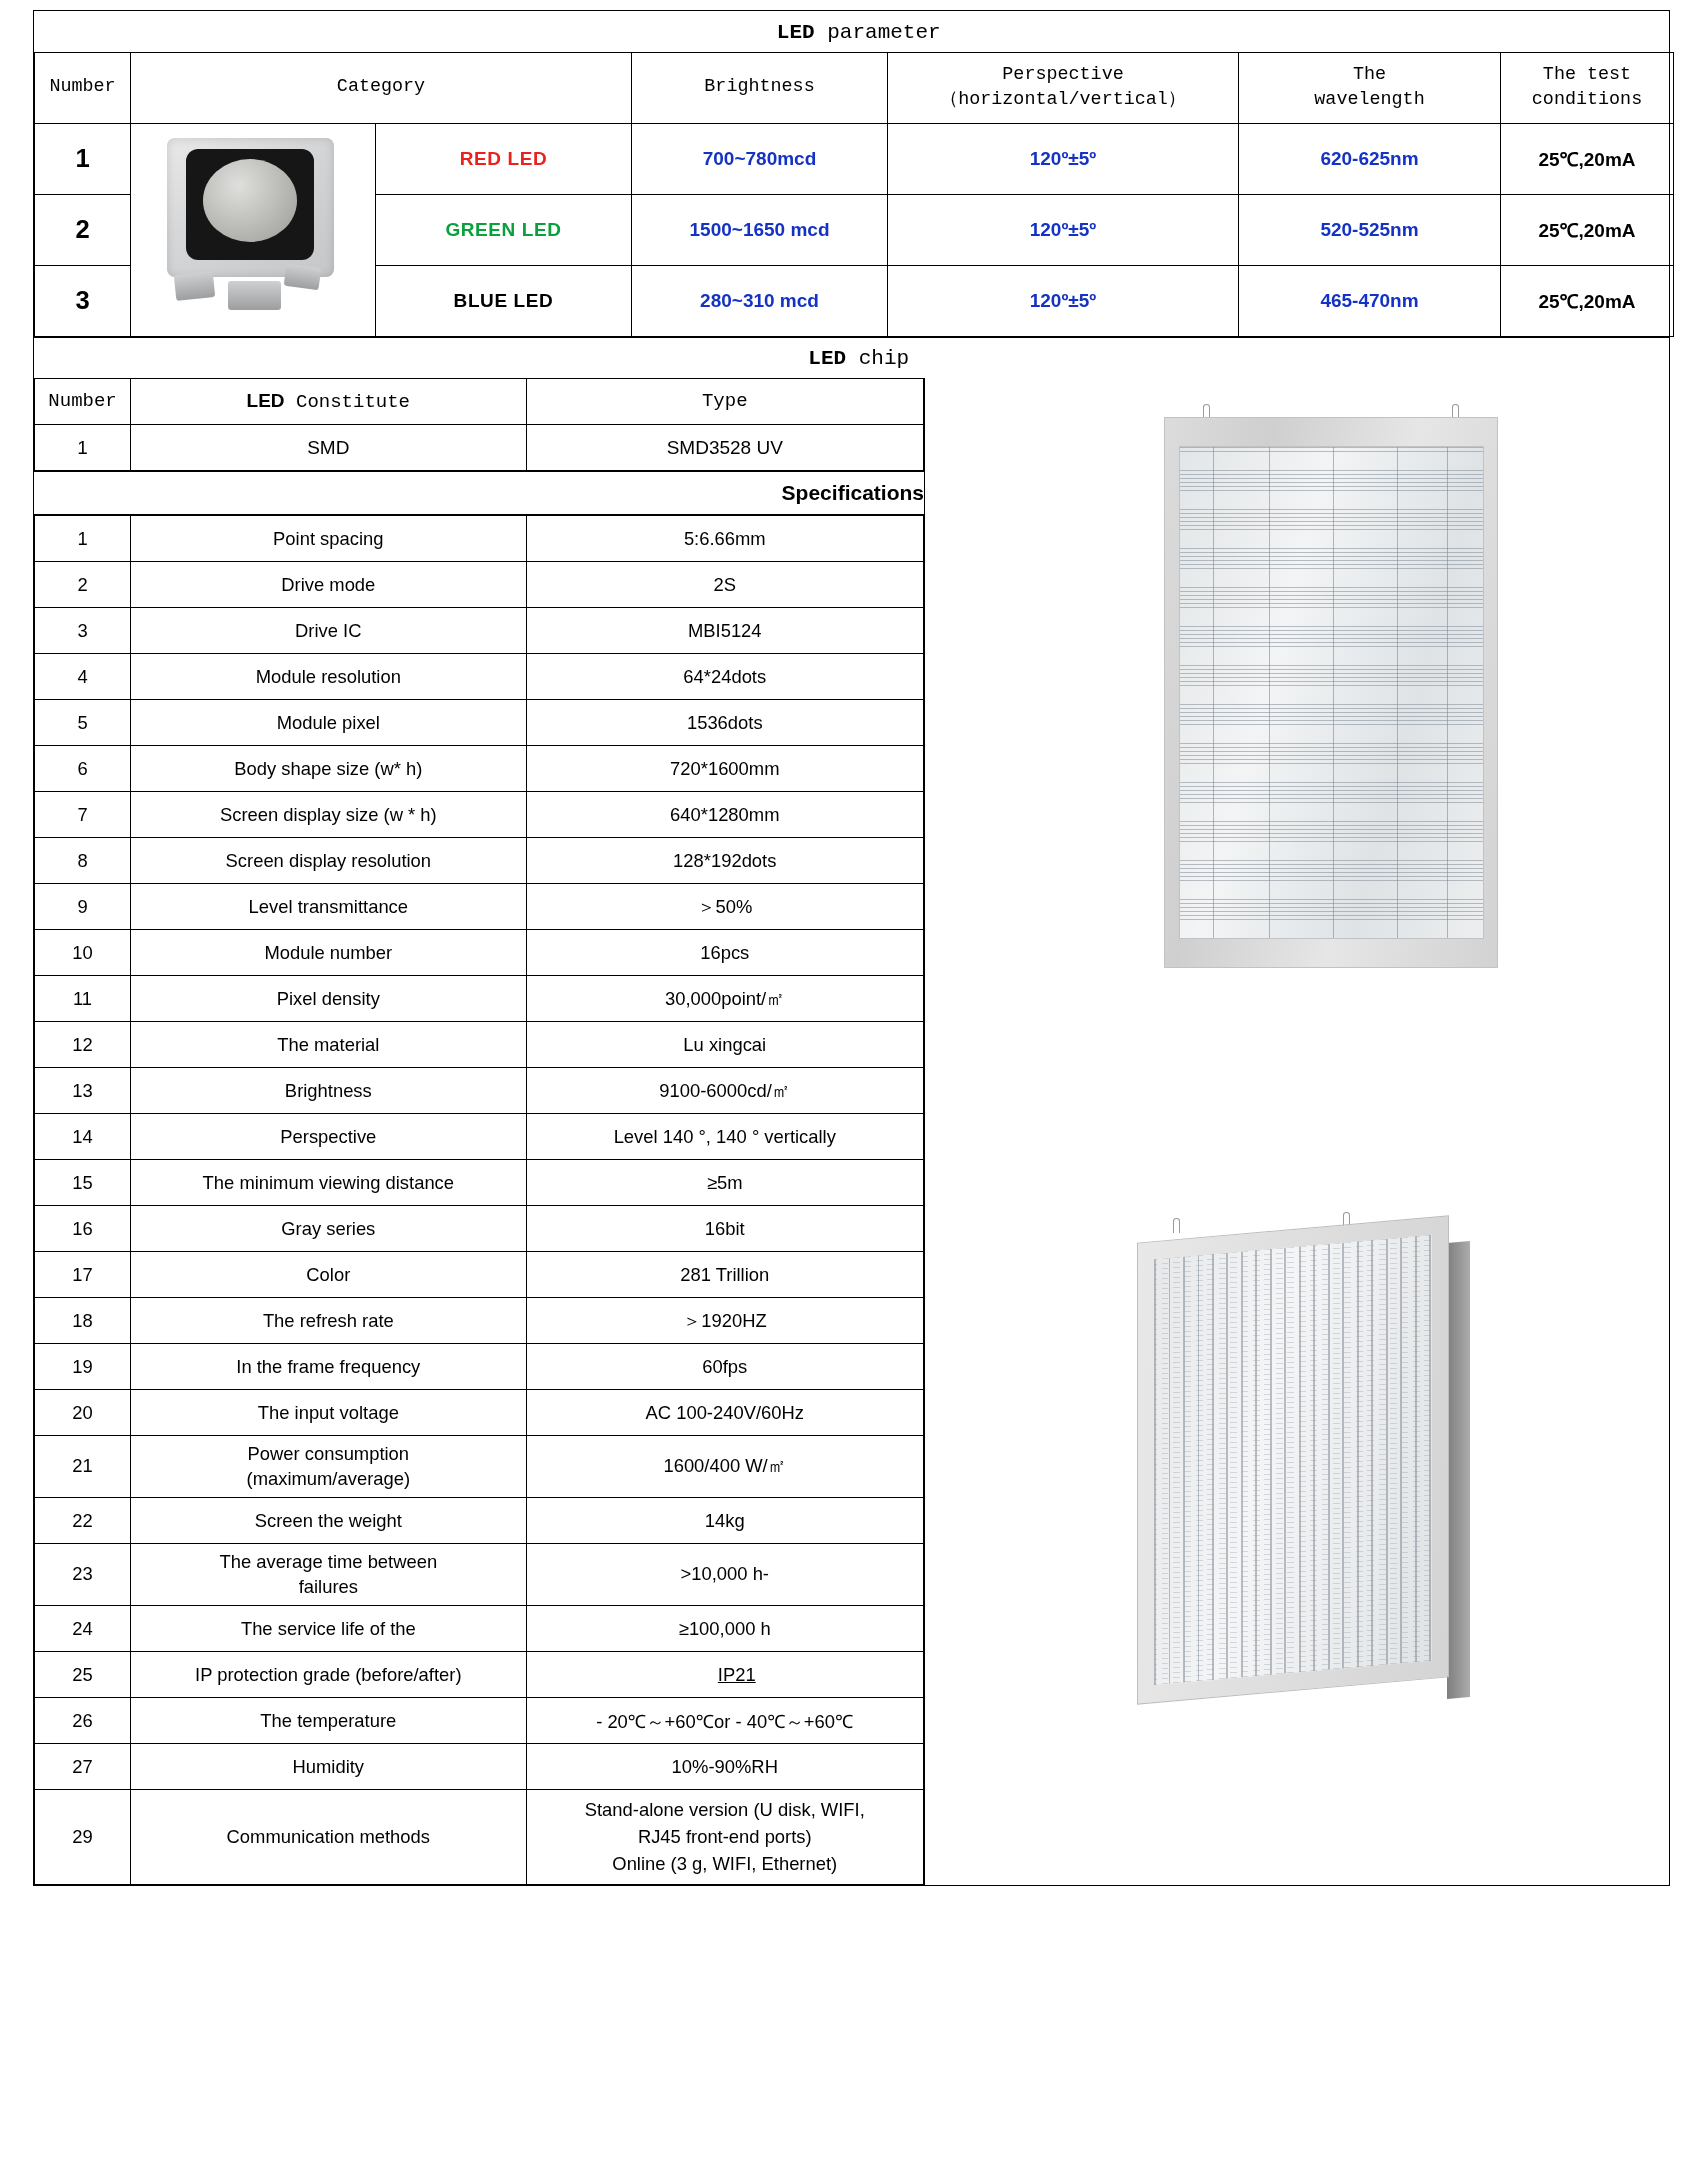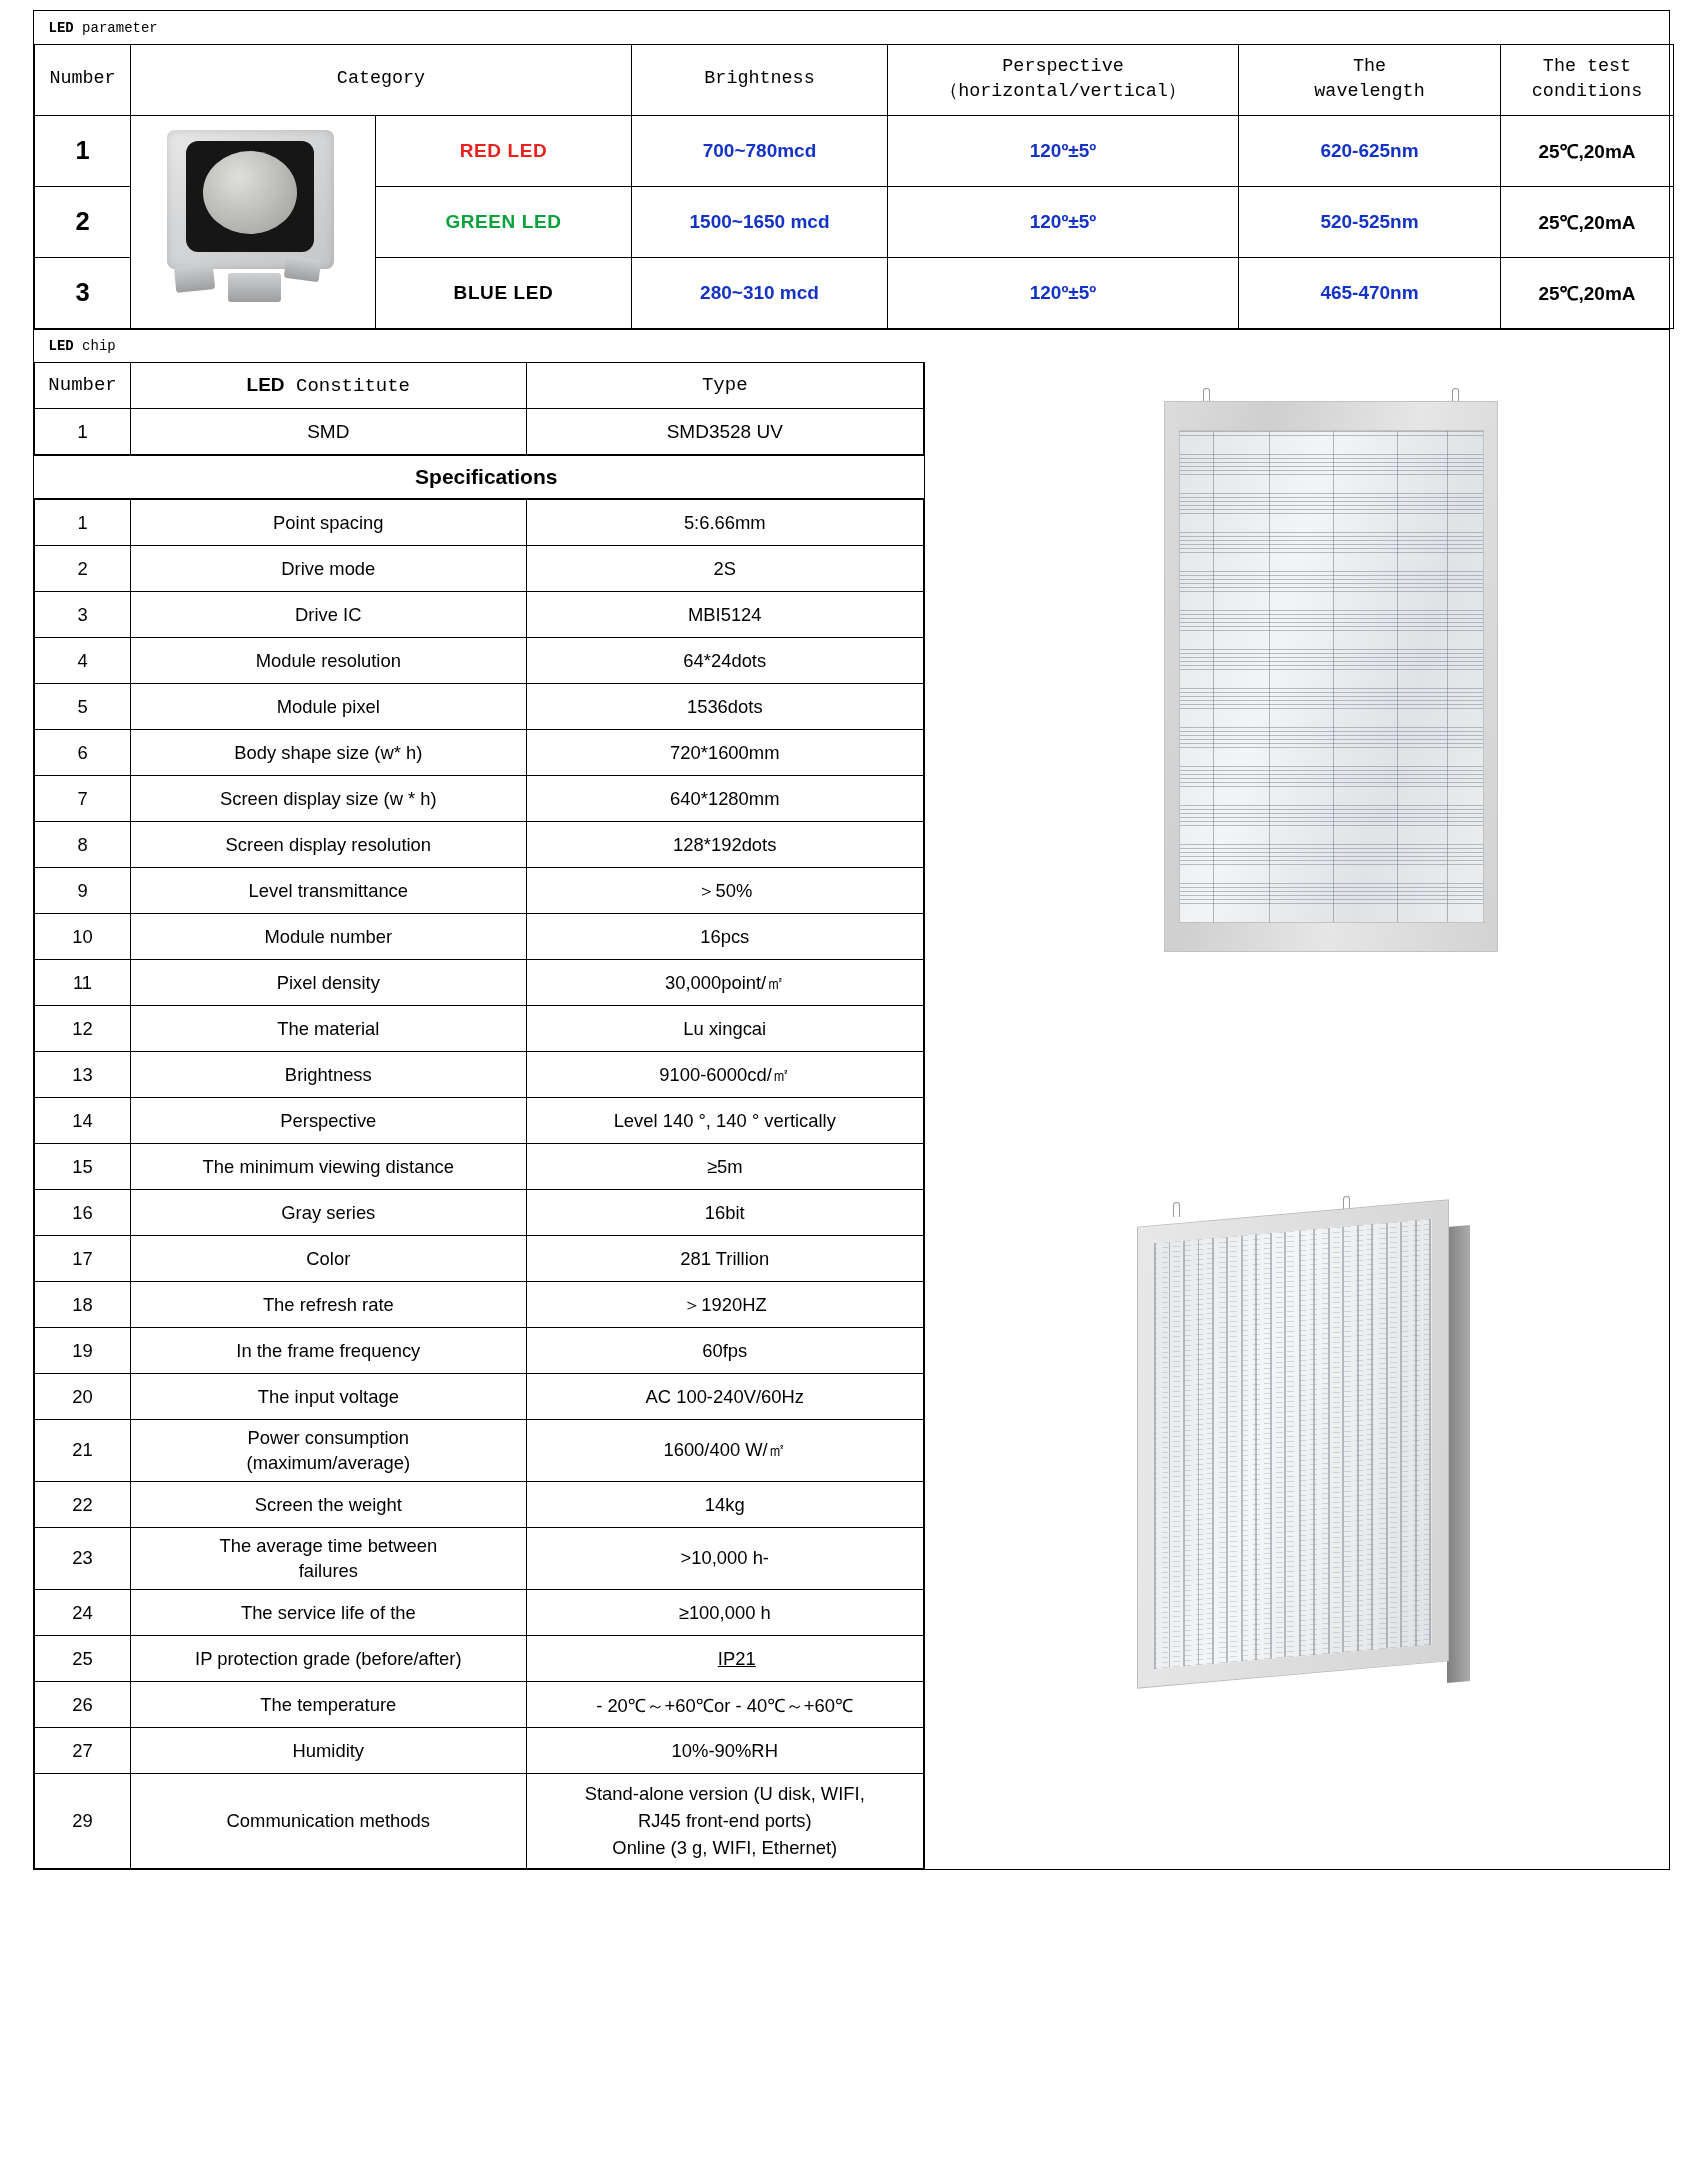--- a/index.html
+++ b/index.html
@@ -28,23 +28,23 @@
   }
   td, th {
     border: 1.1px solid #000;
     padding: 0;
     text-align: center;
     vertical-align: middle;
     font-weight: normal;
     font-size: 19px;
   }
   .sec-title {
-    text-align: left;
+    text-align: center;
     padding: 7.8px 0 7.8px 14.5px;
-    font-size: 14px;
+    font-size: 21px;
     border: none;
   }
   .sec-title b { font-weight: bold; }
   .mono { font-family: "Liberation Mono", monospace; }
   .serif-head {
     font-family: "Liberation Mono", monospace;
     font-size: 18.4px;
     line-height: 1.35;
     padding: 6.7px 3.3px;
   }
@@ -107,21 +107,21 @@
   
   .lower-wrap { display: flex; width: 100%; }
   .lower-left { width: 891px; border-right: 1.1px solid #000; }
   .lower-right { flex: 1; position: relative; }
 
   .t-chip td { height: 46px; font-size: 19px; }
   .t-spec td { height: 46px; font-size: 18.4px; }
   .t-spec td.tall { height: 62px; line-height: 1.35; }
   .t-spec td.tall3 { height: 95px; line-height: 1.45; }
   .spec-head {
-    text-align: center;
+    text-align: right;
     padding: 9px 0 9px 14.5px;
     font-size: 21px;
     font-weight: bold;
     border-left: none; border-right: none;
   }
   .underline { text-decoration: underline; margin-left: 24px; }
 
   
   .prod1 {
     position: absolute;

